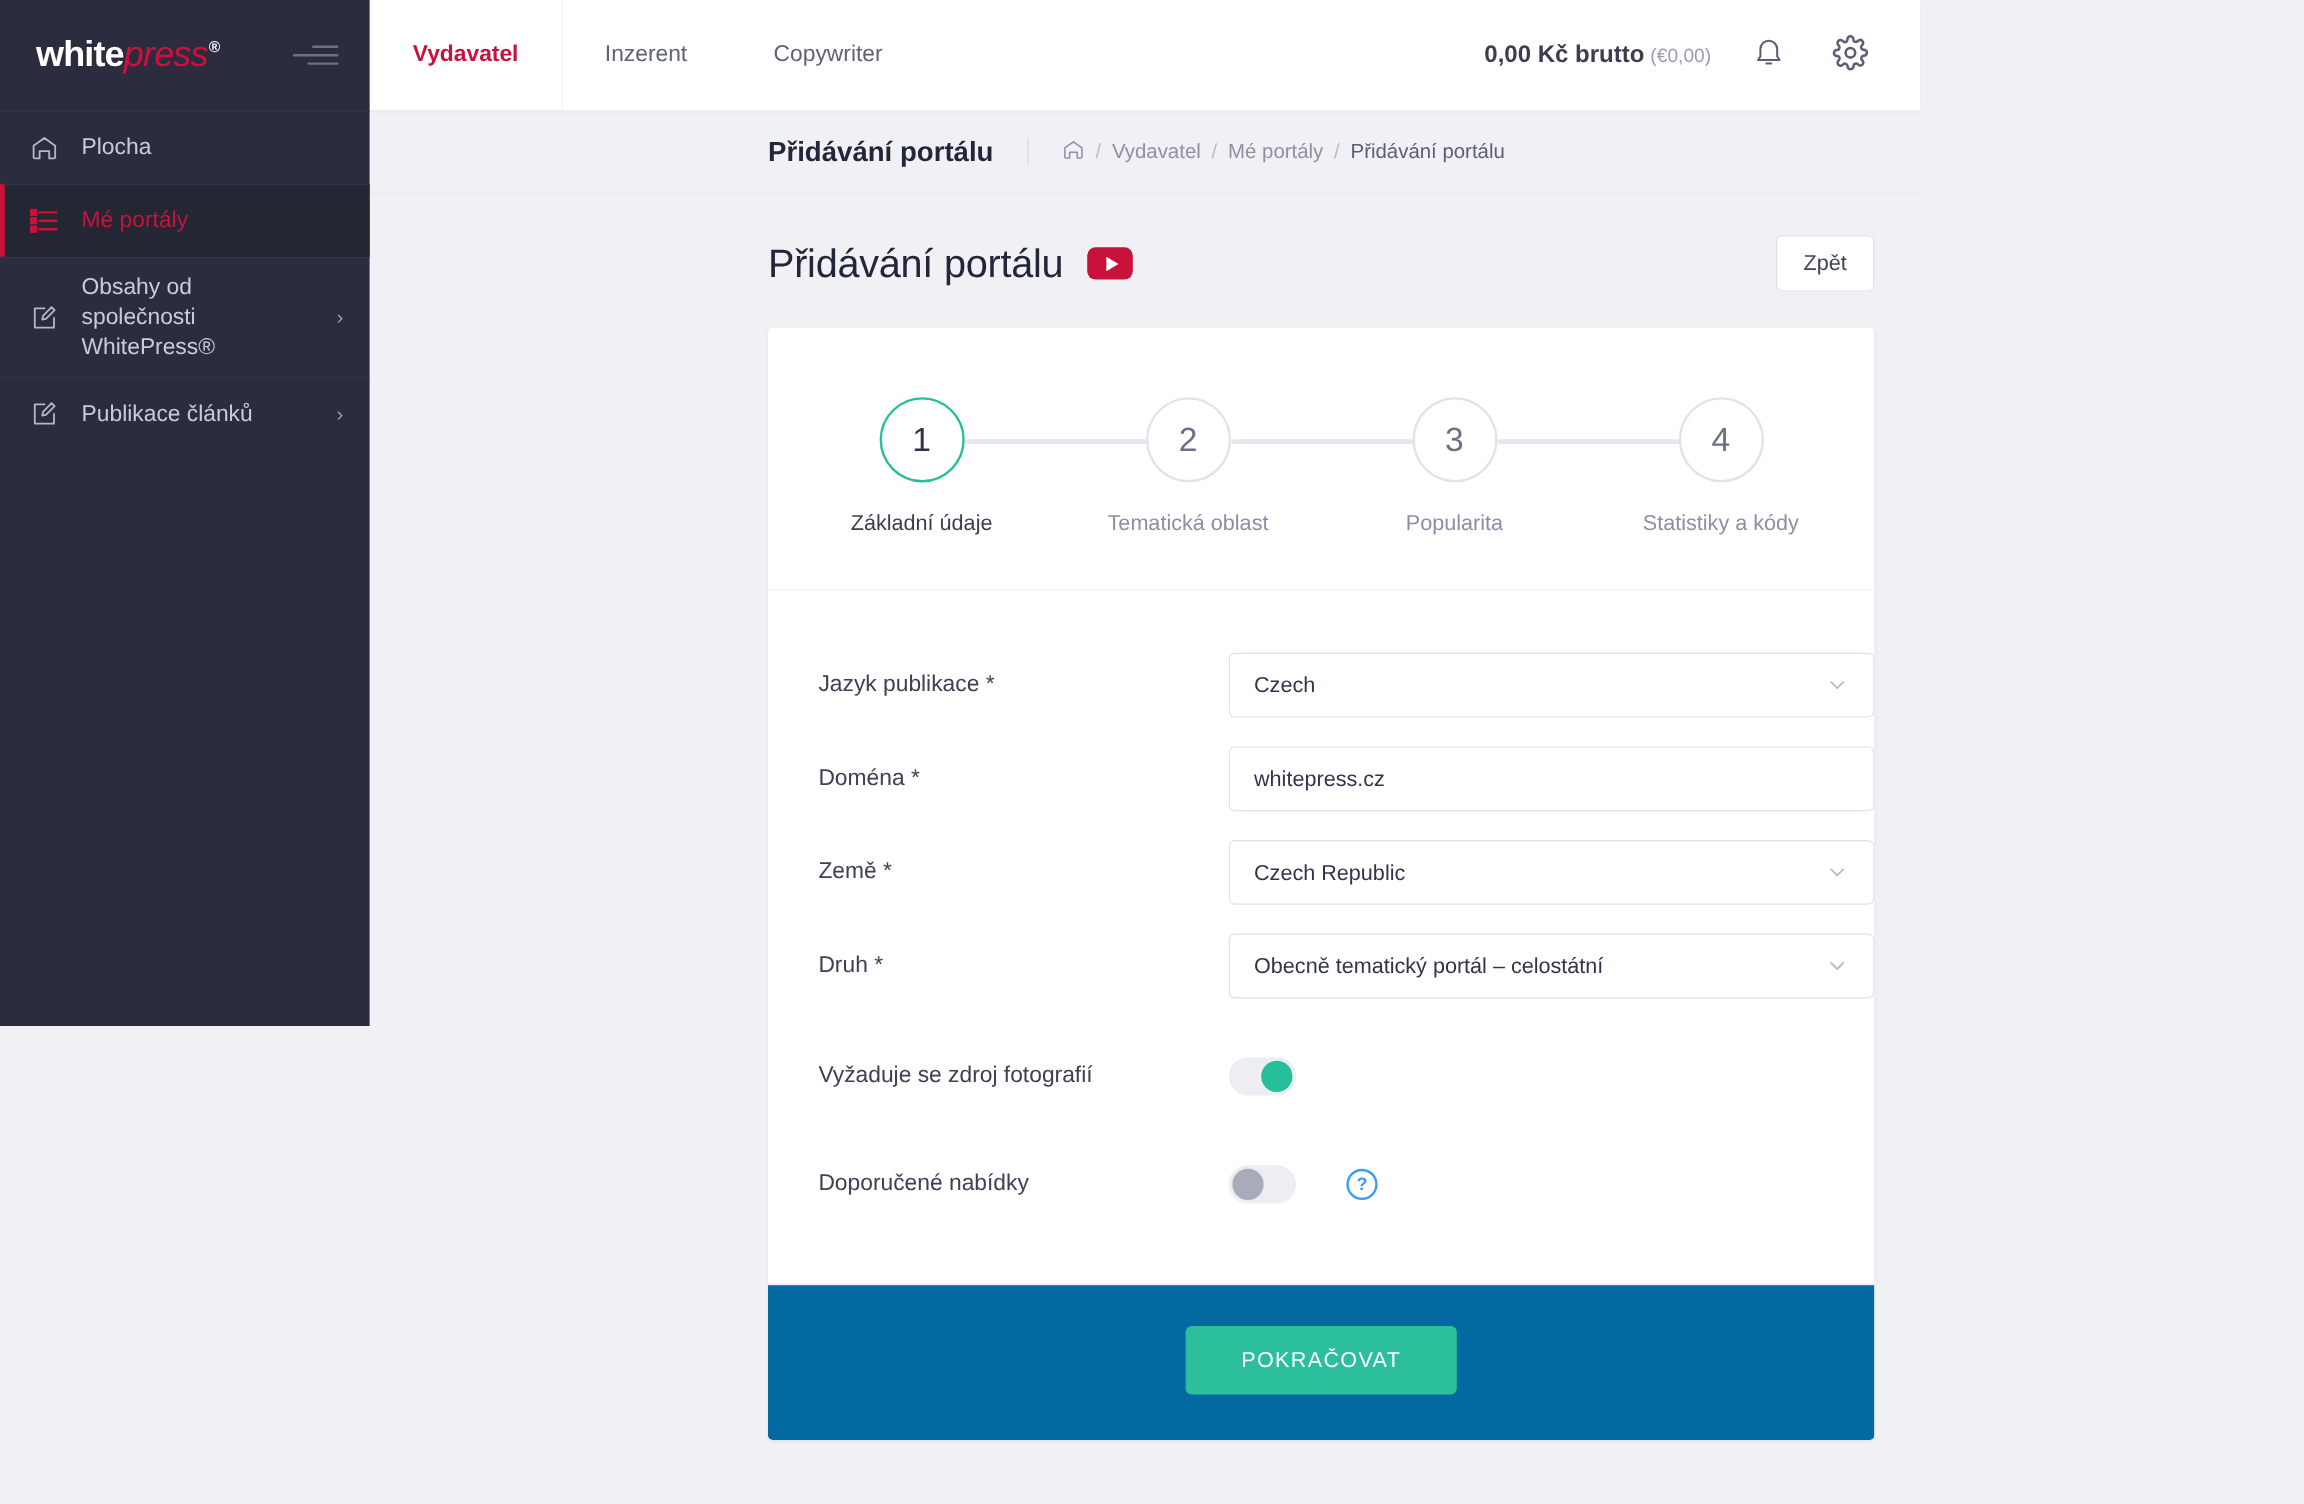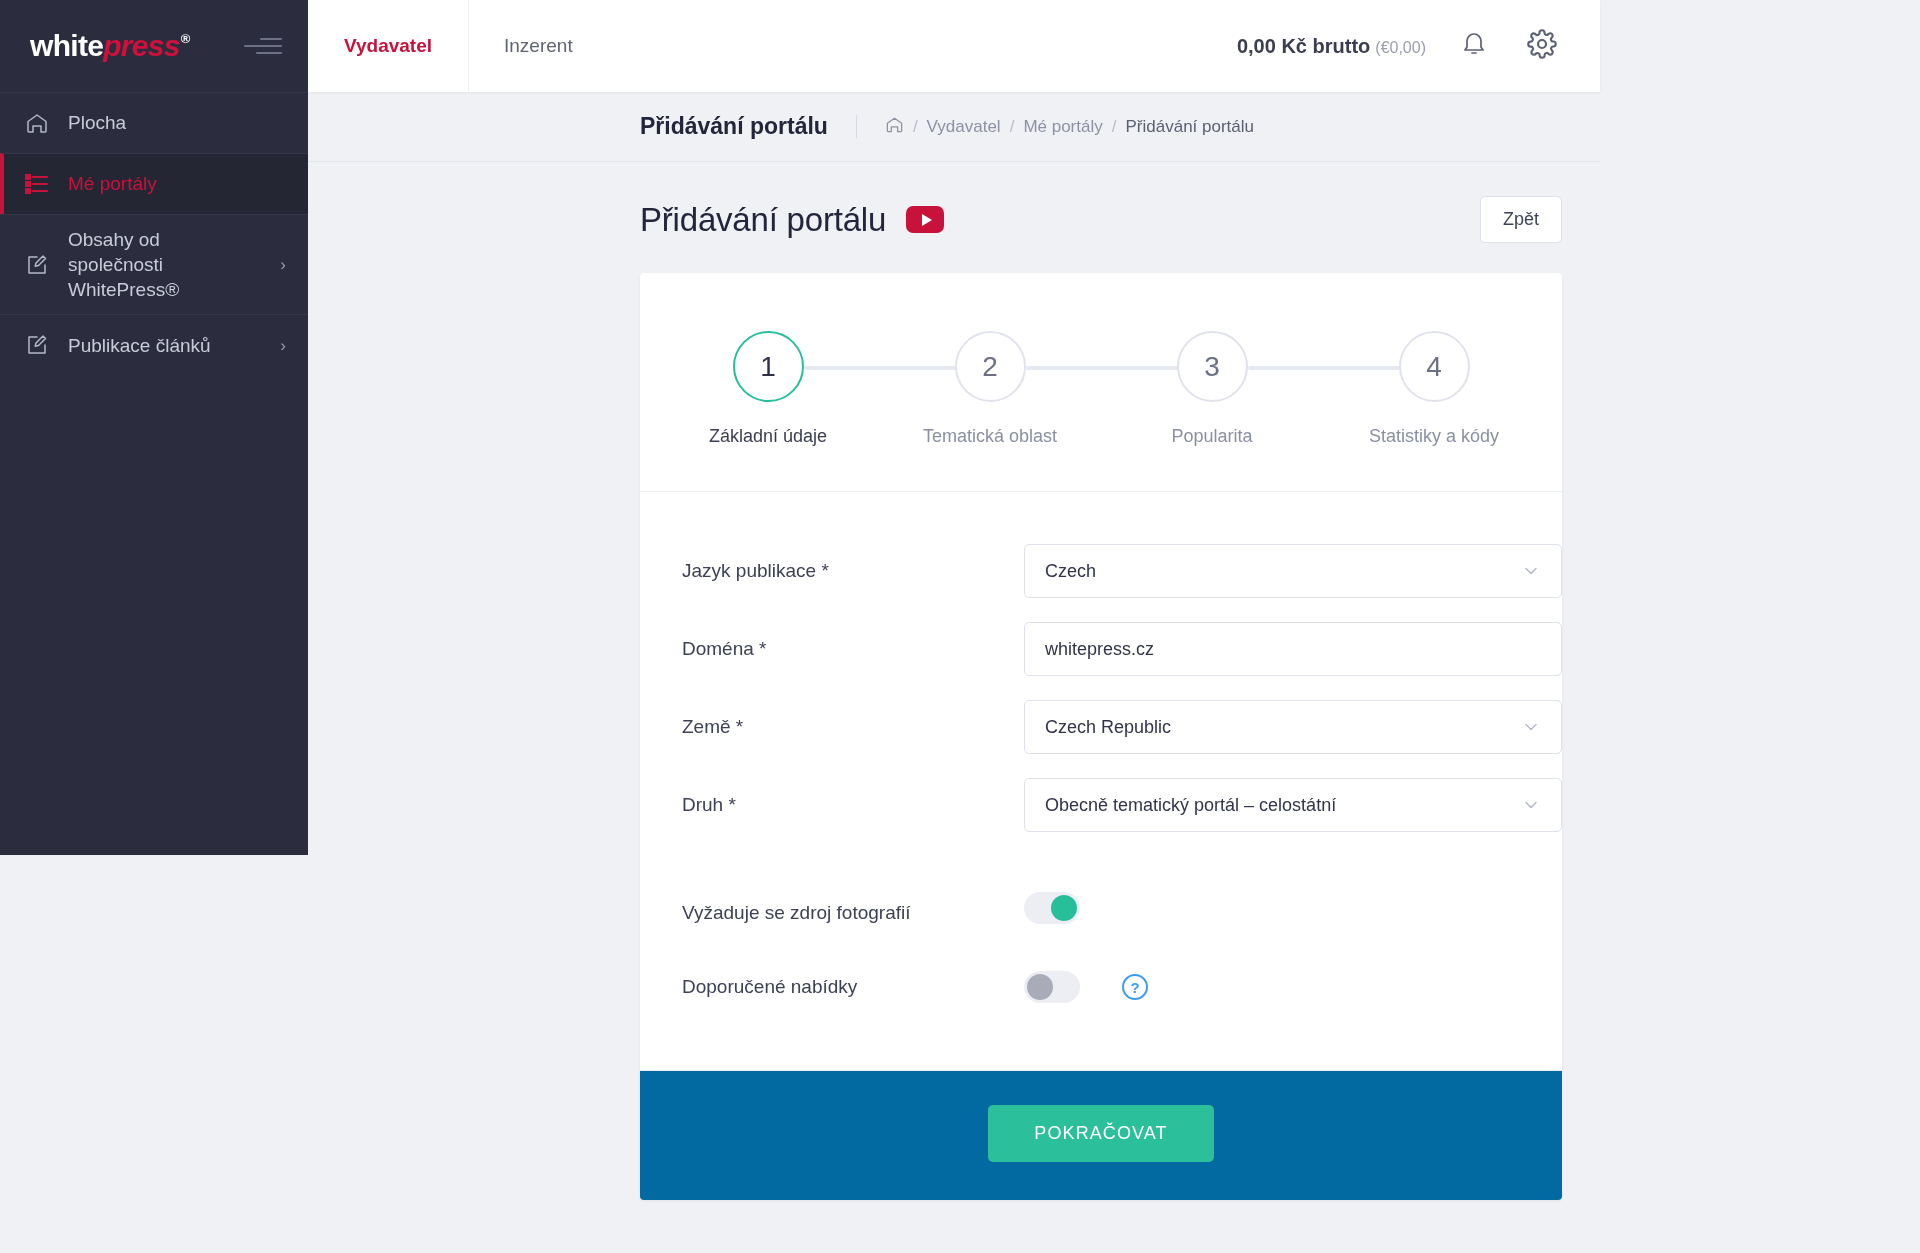--- a/index.html
+++ b/index.html
@@ -46,21 +46,21 @@
     letter-spacing: -0.7px;
     line-height: 1;
     white-space: nowrap;
     display: flex;
     align-items: flex-start;
   }
   .logo-white { color: #ffffff; }
   .logo-press {
     color: #d0103a;
     font-style: italic;
-    font-weight: 700;
+    font-weight: 400;
   }
   .logo-reg {
     color: #ffffff;
     font-size: 13px;
     font-weight: 600;
     position: relative;
     top: 1px;
     margin-left: 1px;
   }
 
@@ -495,20 +495,21 @@
       <span class="nav-chevron">›</span>
     </div>
   </aside>
 
   <div class="main">
 
     <header class="topbar">
       <nav class="topbar-tabs">
         <div class="topbar-tab active">Vydavatel</div>
         <div class="topbar-tab">Inzerent</div>
+        <div class="topbar-tab">Copywriter</div>
       </nav>
       <div class="topbar-right">
         <div class="balance">
           <span>0,00 Kč brutto</span><span class="eur">(€0,00)</span>
         </div>
         <div class="icon-btn">
           <span>
             <svg width="26" height="28" viewBox="0 0 26 28" fill="none" stroke="#5b5f72" stroke-width="1.7" stroke-linecap="round" stroke-linejoin="round">
               <path d="M6 11a7 7 0 0 1 14 0v6l2 3H4l2-3z"></path>
               <path d="M11 23h4"></path>
@@ -619,21 +620,21 @@
             <div class="field select">
               <span>Obecně tematický portál – celostátní</span>
               <span class="chev">
                 <svg width="20" height="20" viewBox="0 0 24 24" fill="none" stroke="#b6b9c8" stroke-width="1.8" stroke-linecap="round" stroke-linejoin="round">
                     <polyline points="6 9 12 15 18 9"></polyline>
                   </svg>
               </span>
             </div>
           </div>
 
-          <div class="form-row toggle-row" style="margin-top:38px;align-items:flex-end;">
+          <div class="form-row toggle-row" style="margin-top:38px;">
             <div class="form-label">Vyžaduje se zdroj fotografií</div>
             <div class="toggle on">
               <span class="knob"></span>
             </div>
           </div>
 
           <div class="form-row toggle-row" style="margin-bottom:0;">
             <div class="form-label">Doporučené nabídky</div>
             <div class="toggle">
               <span class="knob"></span>

